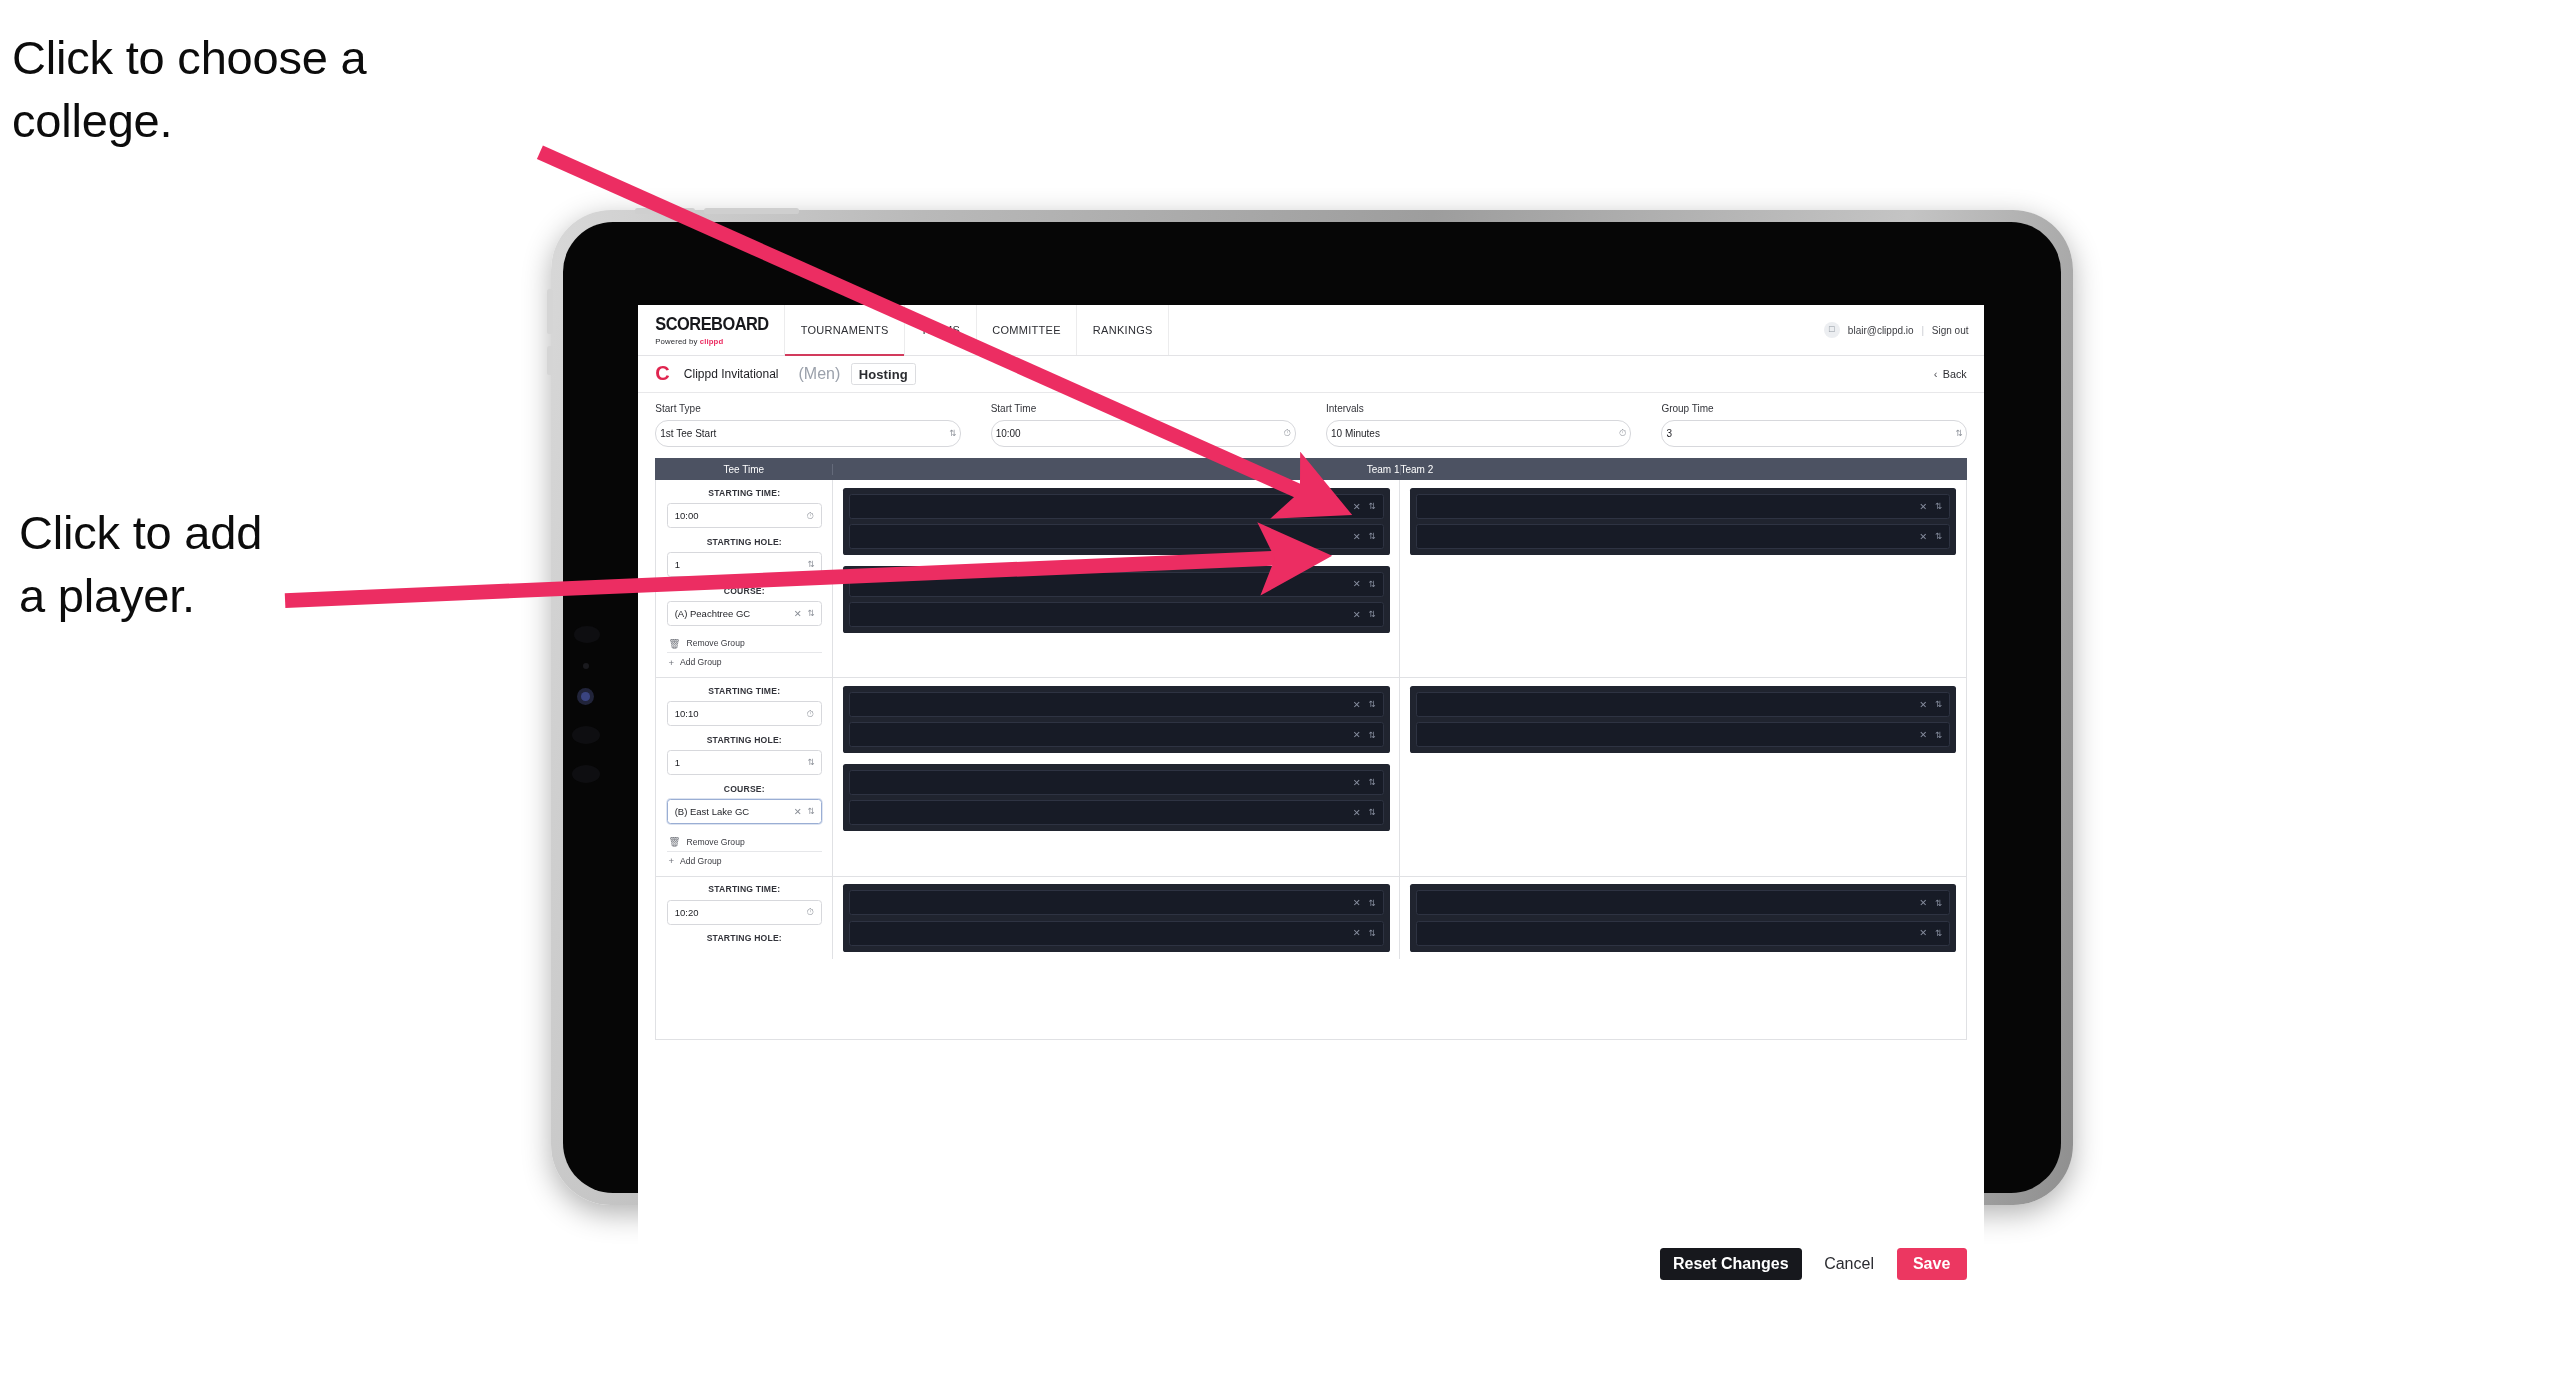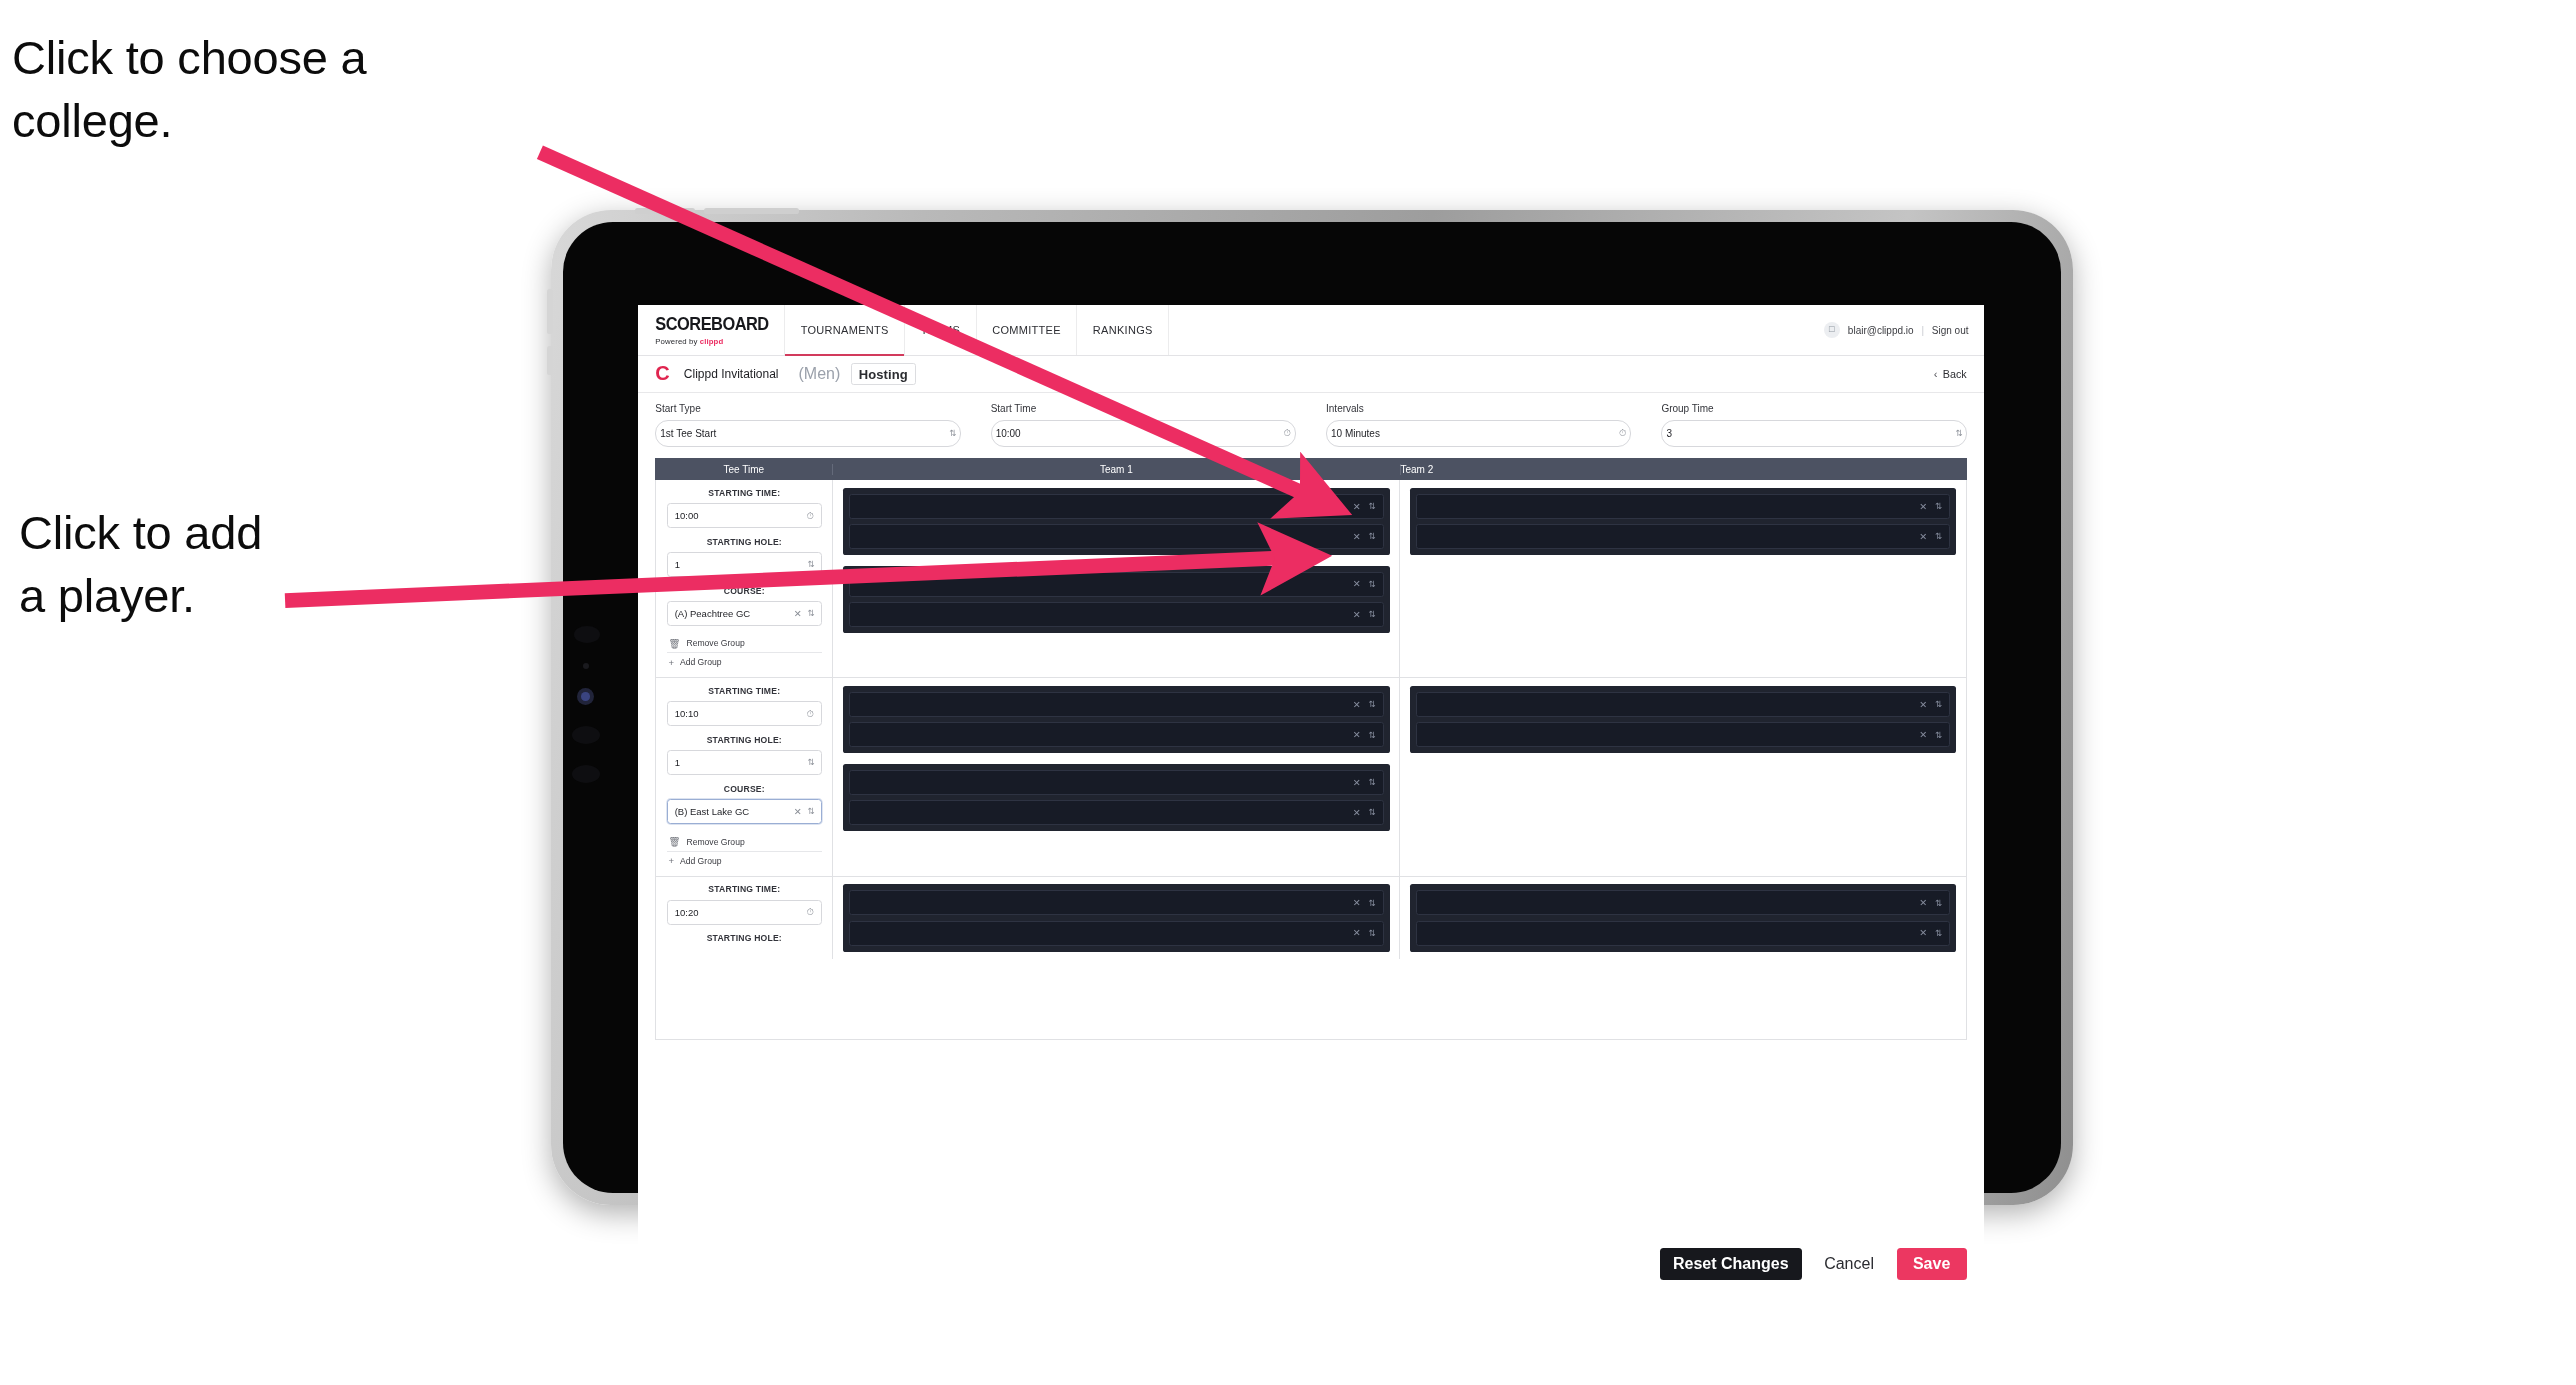--- a/index.html
+++ b/index.html
@@ -251,21 +251,21 @@
   #thead {
     display: flex;
     background: #4c5262;
     color: #ffffff;
     height: 22.5px;
     align-items: center;
     font-size: 10px;
     margin: 0 17.3px;
   }
   #thead .c1 { width: 177px; text-align: center; border-right: 0.9px solid #646a7a; }
-  #thead .c2 { flex: 1; text-align: center; border-right: 0.9px solid #646a7a; }
+  #thead .c2 { flex: 1; text-align: right; border-right: 0.9px solid #646a7a; }
   #thead .c3 { flex: 1; text-align: left; }
 
   
   #tbody {
     margin: 0 17.3px;
     border: 0.9px solid #e0e1e4;
     border-top: none;
     height: 559px;
     overflow: hidden;
     background: #fff;

